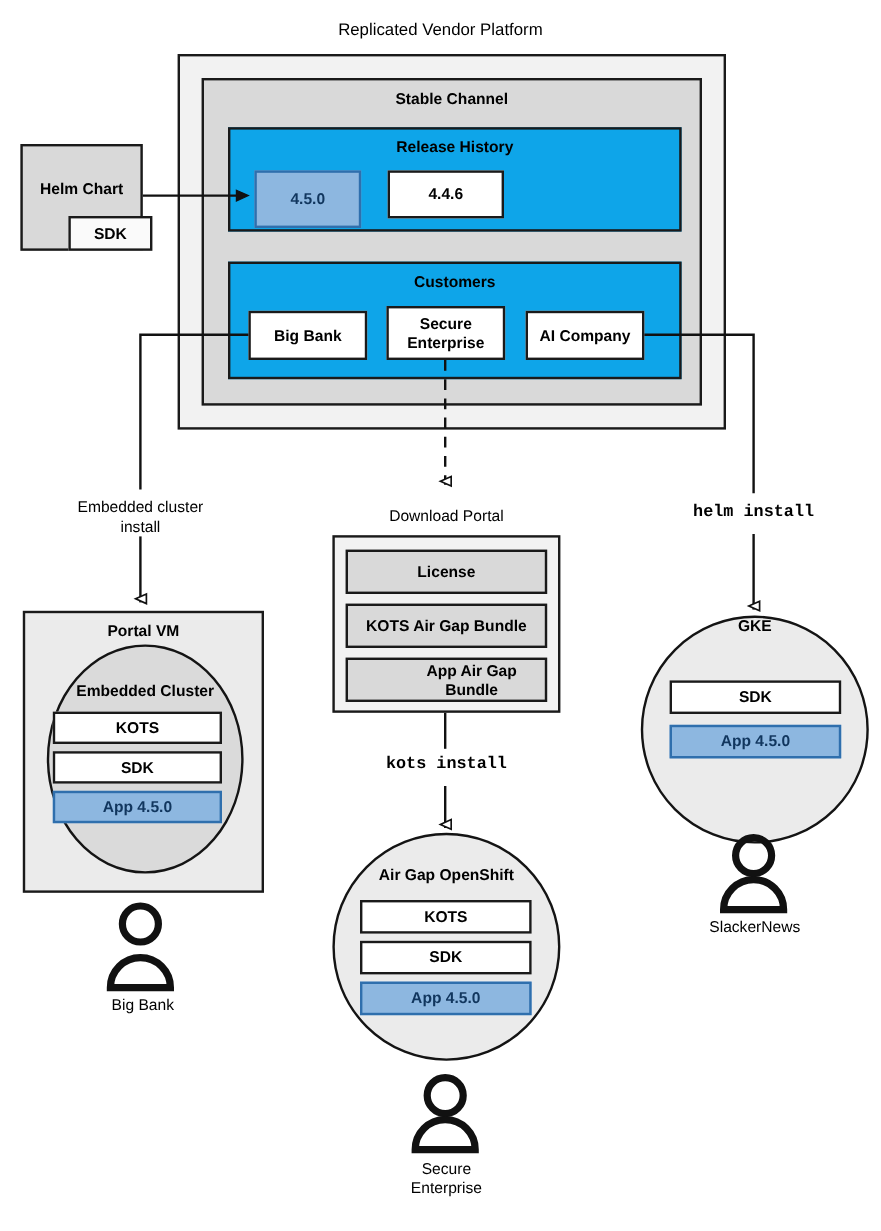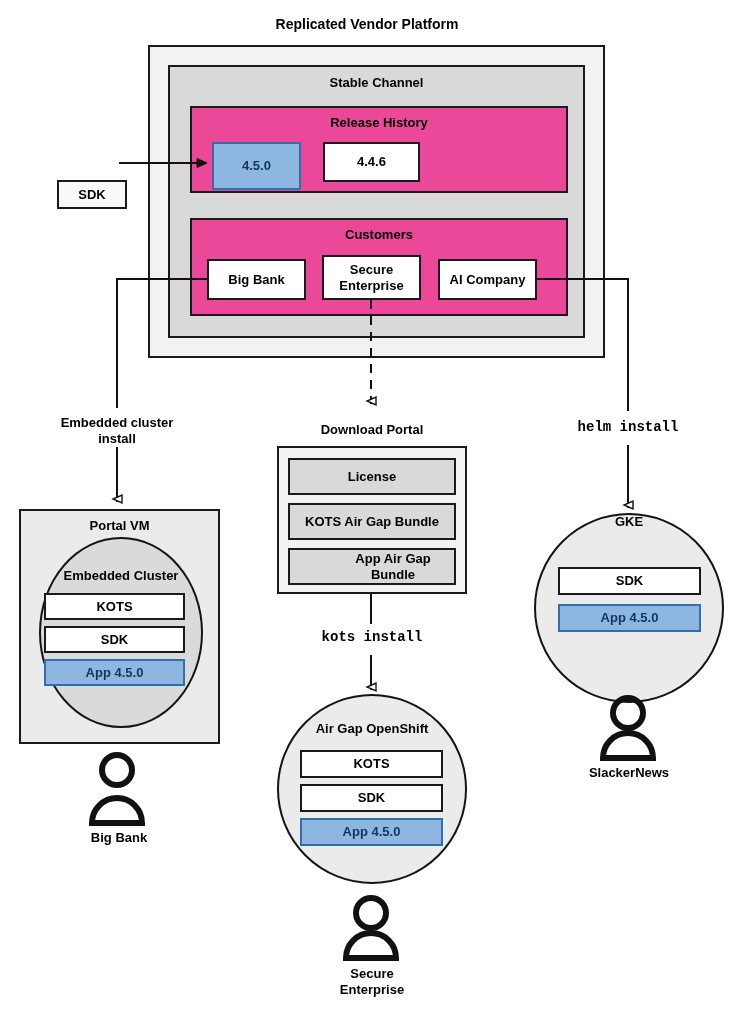--- a/index.html
+++ b/index.html
@@ -32,40 +32,40 @@
     line-height: 1.18;
   }
   .node.label-top {
     align-items: flex-start;
     padding-top: 7px;
   }
 
   
   .fill-outer   { background: #f2f2f2; }
   .fill-chan    { background: #d9d9d9; }
-  .fill-inner   { background: #ec4899; }
+  .fill-inner   { background: #0ea5e9; }
   .fill-white   { background: #ffffff; }
   .fill-light   { background: #ebebeb; }
   .fill-mid     { background: #dadada; }
   .fill-blue    { background: #8db7e0; border-color: #2f6fad; color: #11365e; }
 
   
   .container-title {
     position: absolute;
     left: 0; right: 0;
     text-align: center;
     font-weight: bold;
     font-size: 13px;
   }
 
   
   .text {
     position: absolute;
     text-align: center;
-    font-weight: bold;
+    font-weight: normal;
     font-size: 13px;
     line-height: 1.25;
     white-space: pre-line;
   }
   .mono {
     font-family: "Liberation Mono", "DejaVu Sans Mono", monospace;
     font-weight: bold;
     font-size: 14px;
     letter-spacing: 0px;
   }
@@ -109,20 +109,23 @@
     <div class="container-title" style="top:7px;">Customers</div>
   </div>
 
   <div class="abs node fill-white" style="left:207px; top:259px; width:99px; height:41px;">Big Bank</div>
 
   <div class="abs node fill-white" style="left:322px; top:255px; width:99px; height:45px; white-space:pre-line;">Secure
 Enterprise</div>
 
   <div class="abs node fill-white" style="left:438px; top:259px; width:99px; height:41px;">AI Company</div>
 
+  <div class="abs node fill-chan label-top" style="left:17px; top:120px; width:102px; height:89px;">
+    <span style="margin-top:21px;">Helm Chart</span>
+  </div>
   <div class="abs node" style="left:57px; top:180px; width:70px; height:29px; background:#fafafa;">SDK</div>
 
   <div class="text" style="left:47px; top:415px; width:140px;">Embedded cluster
 install</div>
 
   <div class="text" style="left:292px; top:422px; width:160px;">Download Portal</div>
 
   <div class="text mono" style="left:553px; top:419px; width:150px;">helm install</div>
 
   <div class="text mono" style="left:297px; top:629px; width:150px;">kots install</div>

